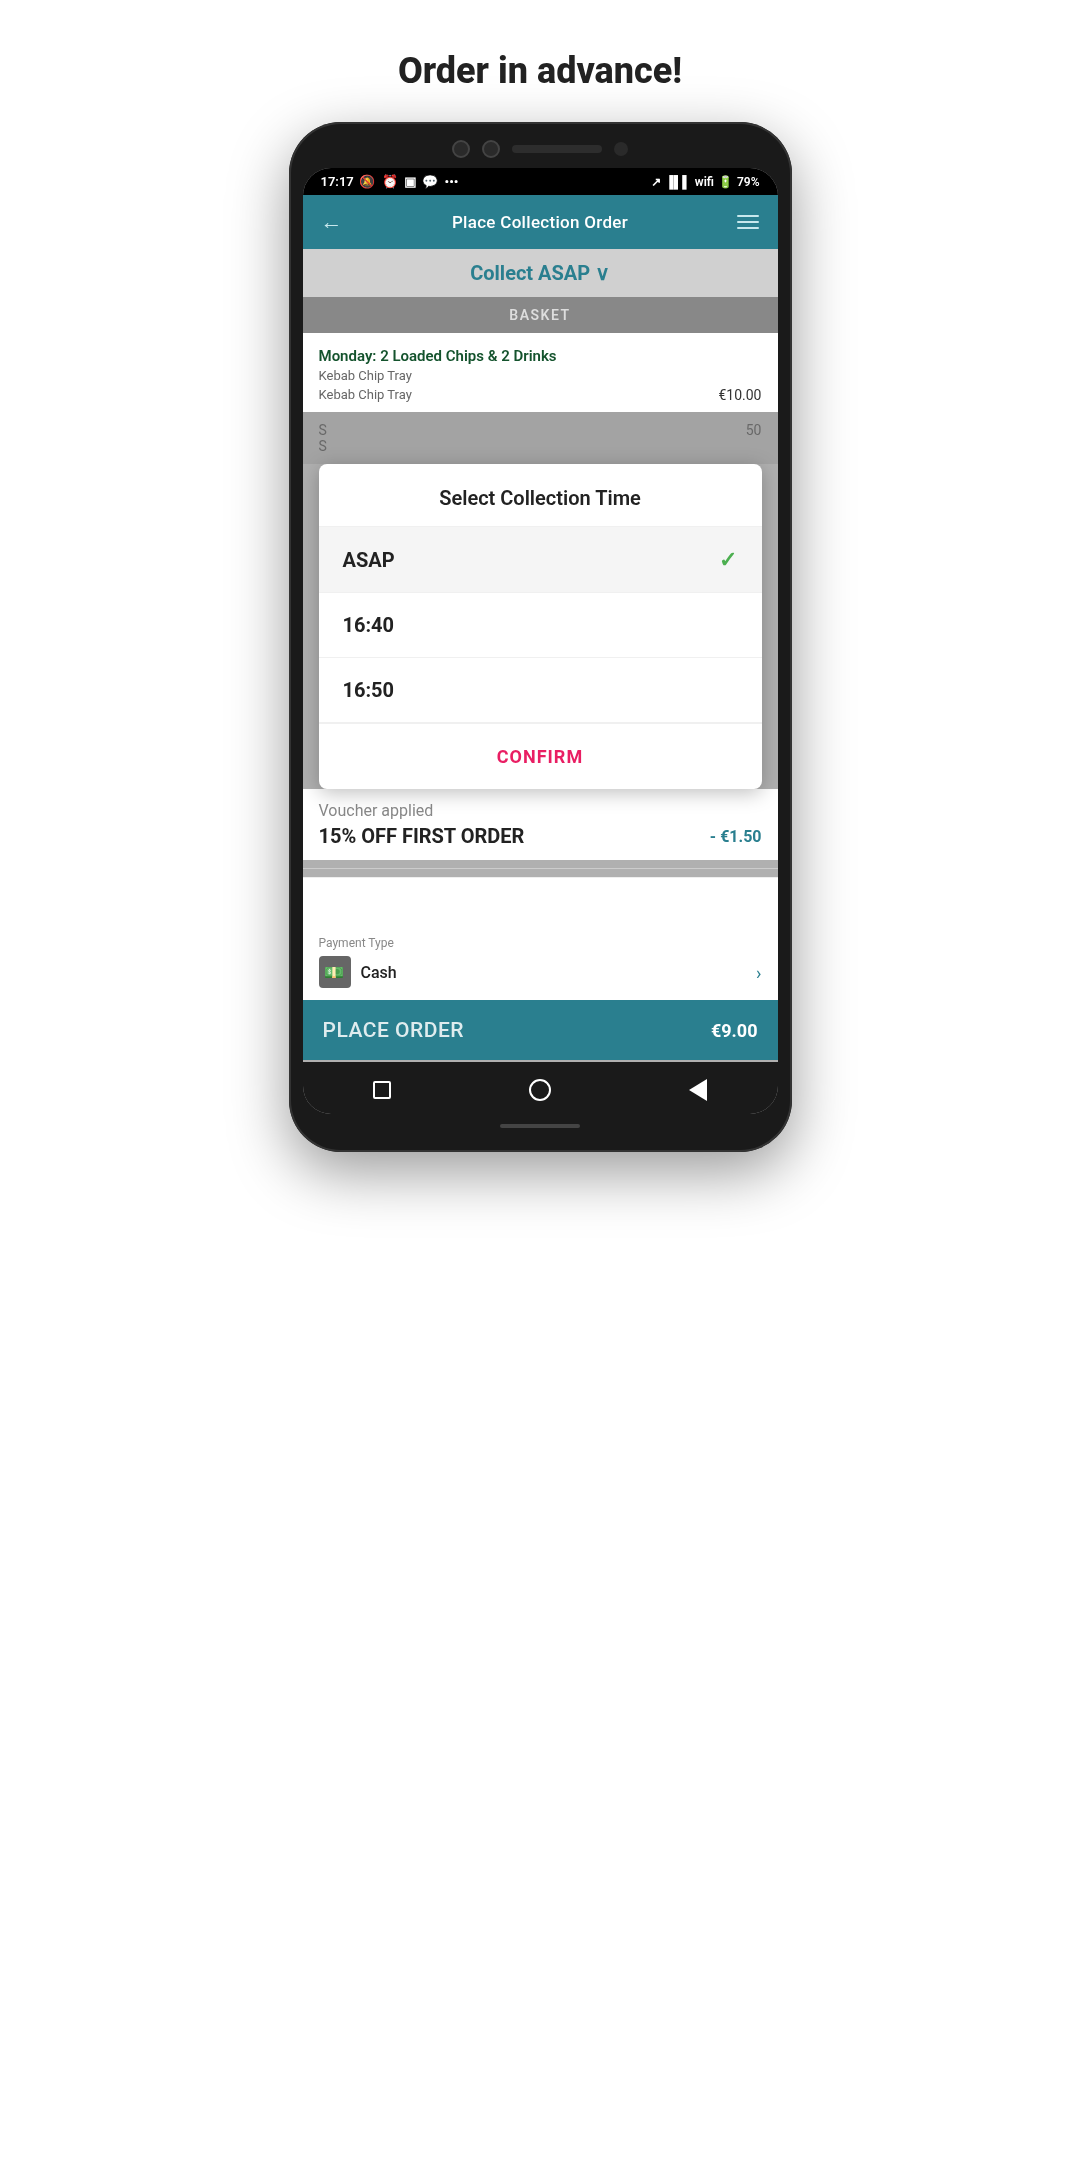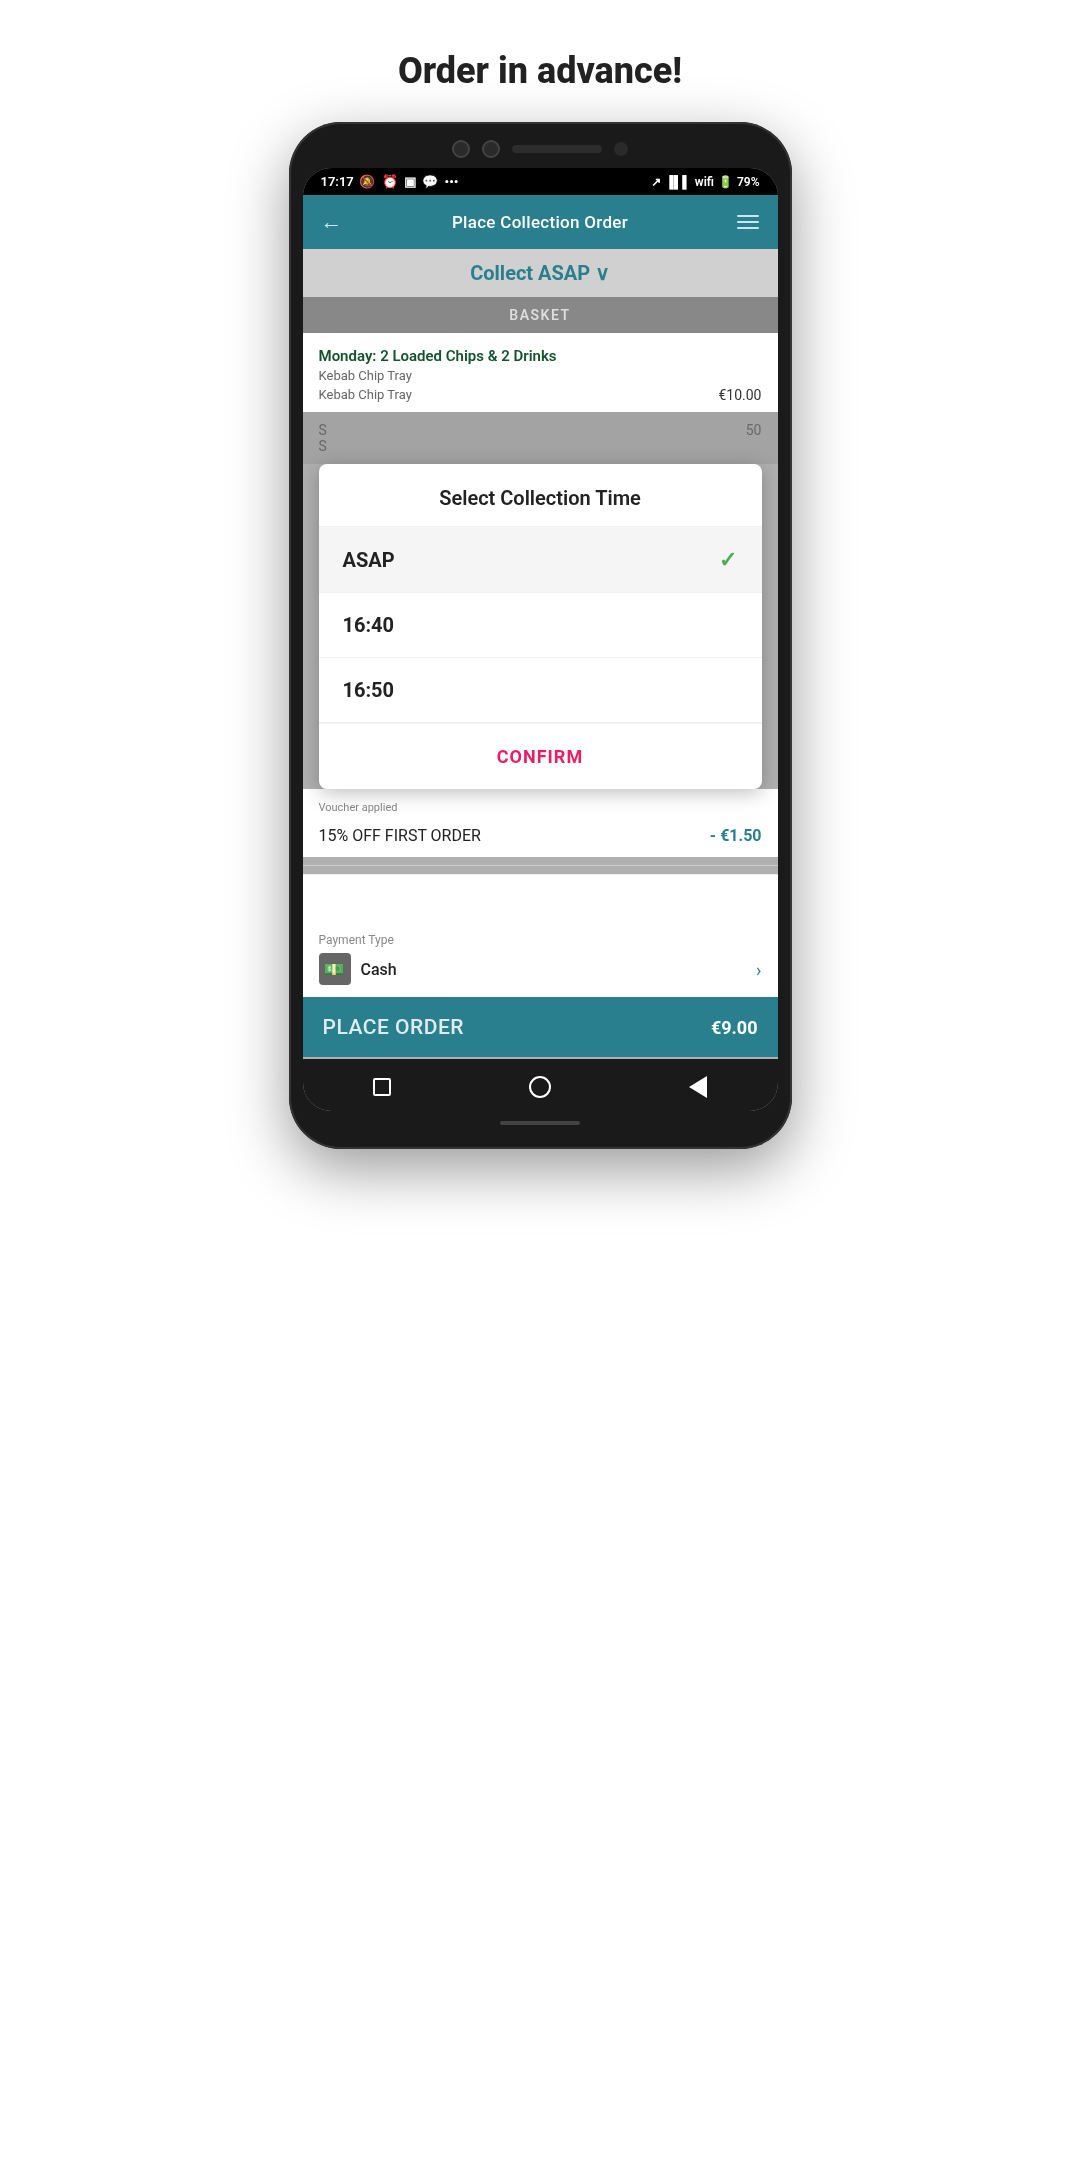--- a/index.html
+++ b/index.html
@@ -225,32 +225,32 @@
       background: #ccc;
       margin: 8px 0;
     }
 
     
     .voucher-section {
       background: #fff;
       padding: 12px 16px;
     }
     .voucher-label {
-      font-size: 11px;
+      font-size: 16px;
       color: #888;
-      margin-bottom: 12px;
+      margin-bottom: 4px;
     }
     .voucher-row {
       display: flex;
       justify-content: space-between;
       align-items: center;
     }
     .voucher-name {
-      font-size: 16px;
-      font-weight: 400;
+      font-size: 20px;
+      font-weight: 700;
       color: #222;
     }
     .voucher-discount {
       font-size: 16px;
       font-weight: 700;
       color: #2a7f8f;
     }
 
     
     .payment-section {

